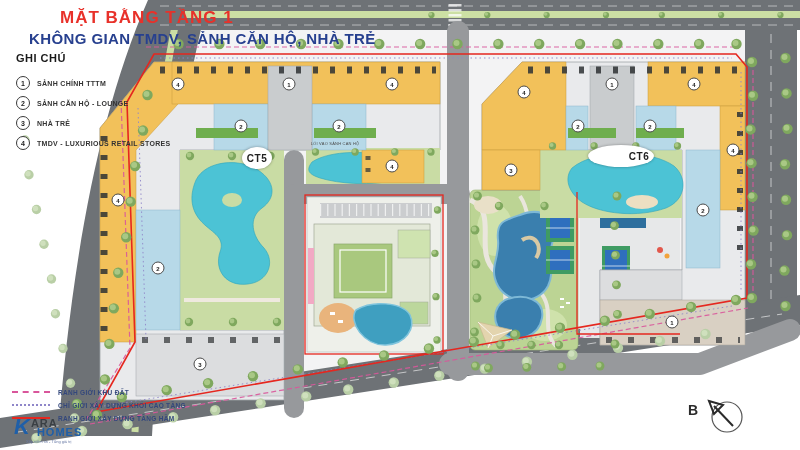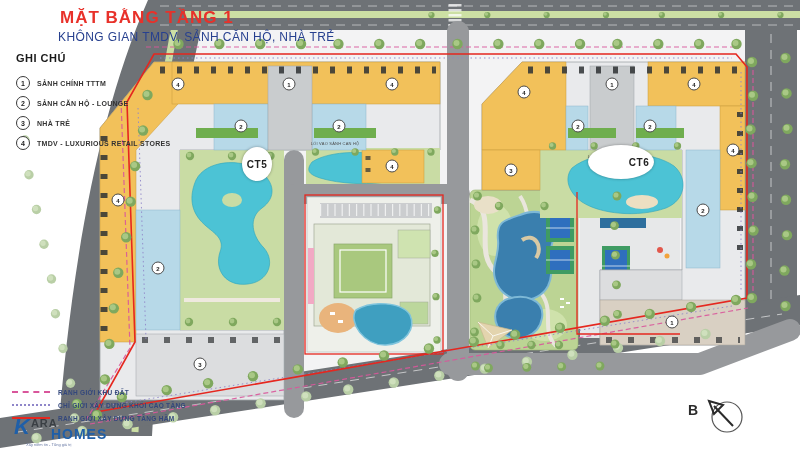--- a/index.html
+++ b/index.html
@@ -10,22 +10,22 @@
     -webkit-font-smoothing:antialiased;
   }
   #plan-svg{position:absolute;left:0;top:0;width:800px;height:450px;}
   
   .header{position:absolute;left:0;top:0;width:200px;z-index:30;}
   .title{
     position:absolute;left:44px;top:8px;width:260px;
     font-size:17px;font-weight:bold;letter-spacing:1px;color:#e8312a;white-space:nowrap;margin-left:16px;
   }
   .subtitle{
-    position:absolute;left:58px;top:30px;width:400px;
-    font-size:12px;font-weight:normal;letter-spacing:.4px;color:#27408f;white-space:nowrap;
+    position:absolute;left:29px;top:30px;width:400px;
+    font-size:15px;font-weight:bold;letter-spacing:.4px;color:#27408f;white-space:nowrap;
   }
   
   .legend{position:absolute;left:16px;top:52px;z-index:30;}
   .legend-heading{font-size:11px;font-weight:bold;color:#1a1a1a;letter-spacing:.5px;margin-bottom:12px;}
   .legend-item{display:flex;align-items:center;margin-bottom:6px;}
   .legend-num{
     width:12px;height:12px;border-radius:50%;border:1px solid #3a3a3a;background:#fff;
     font-size:7px;font-weight:bold;color:#222;display:flex;align-items:center;justify-content:center;
     margin-right:7px;flex:0 0 auto;
   }
@@ -37,26 +37,26 @@
   .sw-pink{border-top:2px dashed #d9569b;}
   .sw-purple{border-top:2px dotted #8f86c9;}
   .sw-red{border-top:2px solid #e5271f;}
   .line-label{font-size:6.5px;font-weight:bold;color:#33477c;letter-spacing:.3px;white-space:nowrap;}
   
   .logo{position:absolute;left:14px;top:416px;z-index:30;line-height:1;}
   .logo-row{display:flex;align-items:flex-start;}
   .logo-k{font-size:22px;font-weight:bold;color:#1f5fa8;font-style:italic;margin-right:1px;}
   .logo-names{display:flex;flex-direction:column;margin-top:2px;}
   .logo-top{font-size:11px;font-weight:bold;color:#3a3f44;letter-spacing:1px;}
-  .logo-bottom{font-size:14px;font-weight:bold;color:#1f5fa8;letter-spacing:1px;margin-left:20px;margin-top:-2px;}
+  .logo-bottom{font-size:11px;font-weight:bold;color:#1f5fa8;letter-spacing:1px;margin-left:6px;margin-top:-2px;}
   .logo-tagline{font-size:4px;color:#6a7ba6;margin-top:2px;margin-left:12px;white-space:nowrap;}
   
   .block-label{
     position:absolute;z-index:25;background:#fff;border-radius:50%;
-    width:30px;height:34px;display:flex;align-items:center;justify-content:center;
+    width:30px;height:22px;display:flex;align-items:center;justify-content:center;
     font-size:10px;font-weight:bold;color:#222;letter-spacing:.5px;
     box-shadow:0 0 3px rgba(0,0,0,.35);
   }
   .badge{
     position:absolute;z-index:22;width:11px;height:11px;border-radius:50%;
     background:#fff;border:1px solid #4a4a4a;
     font-size:6px;font-weight:bold;color:#222;
     display:flex;align-items:center;justify-content:center;
     transform:translate(-50%,-50%);
   }

